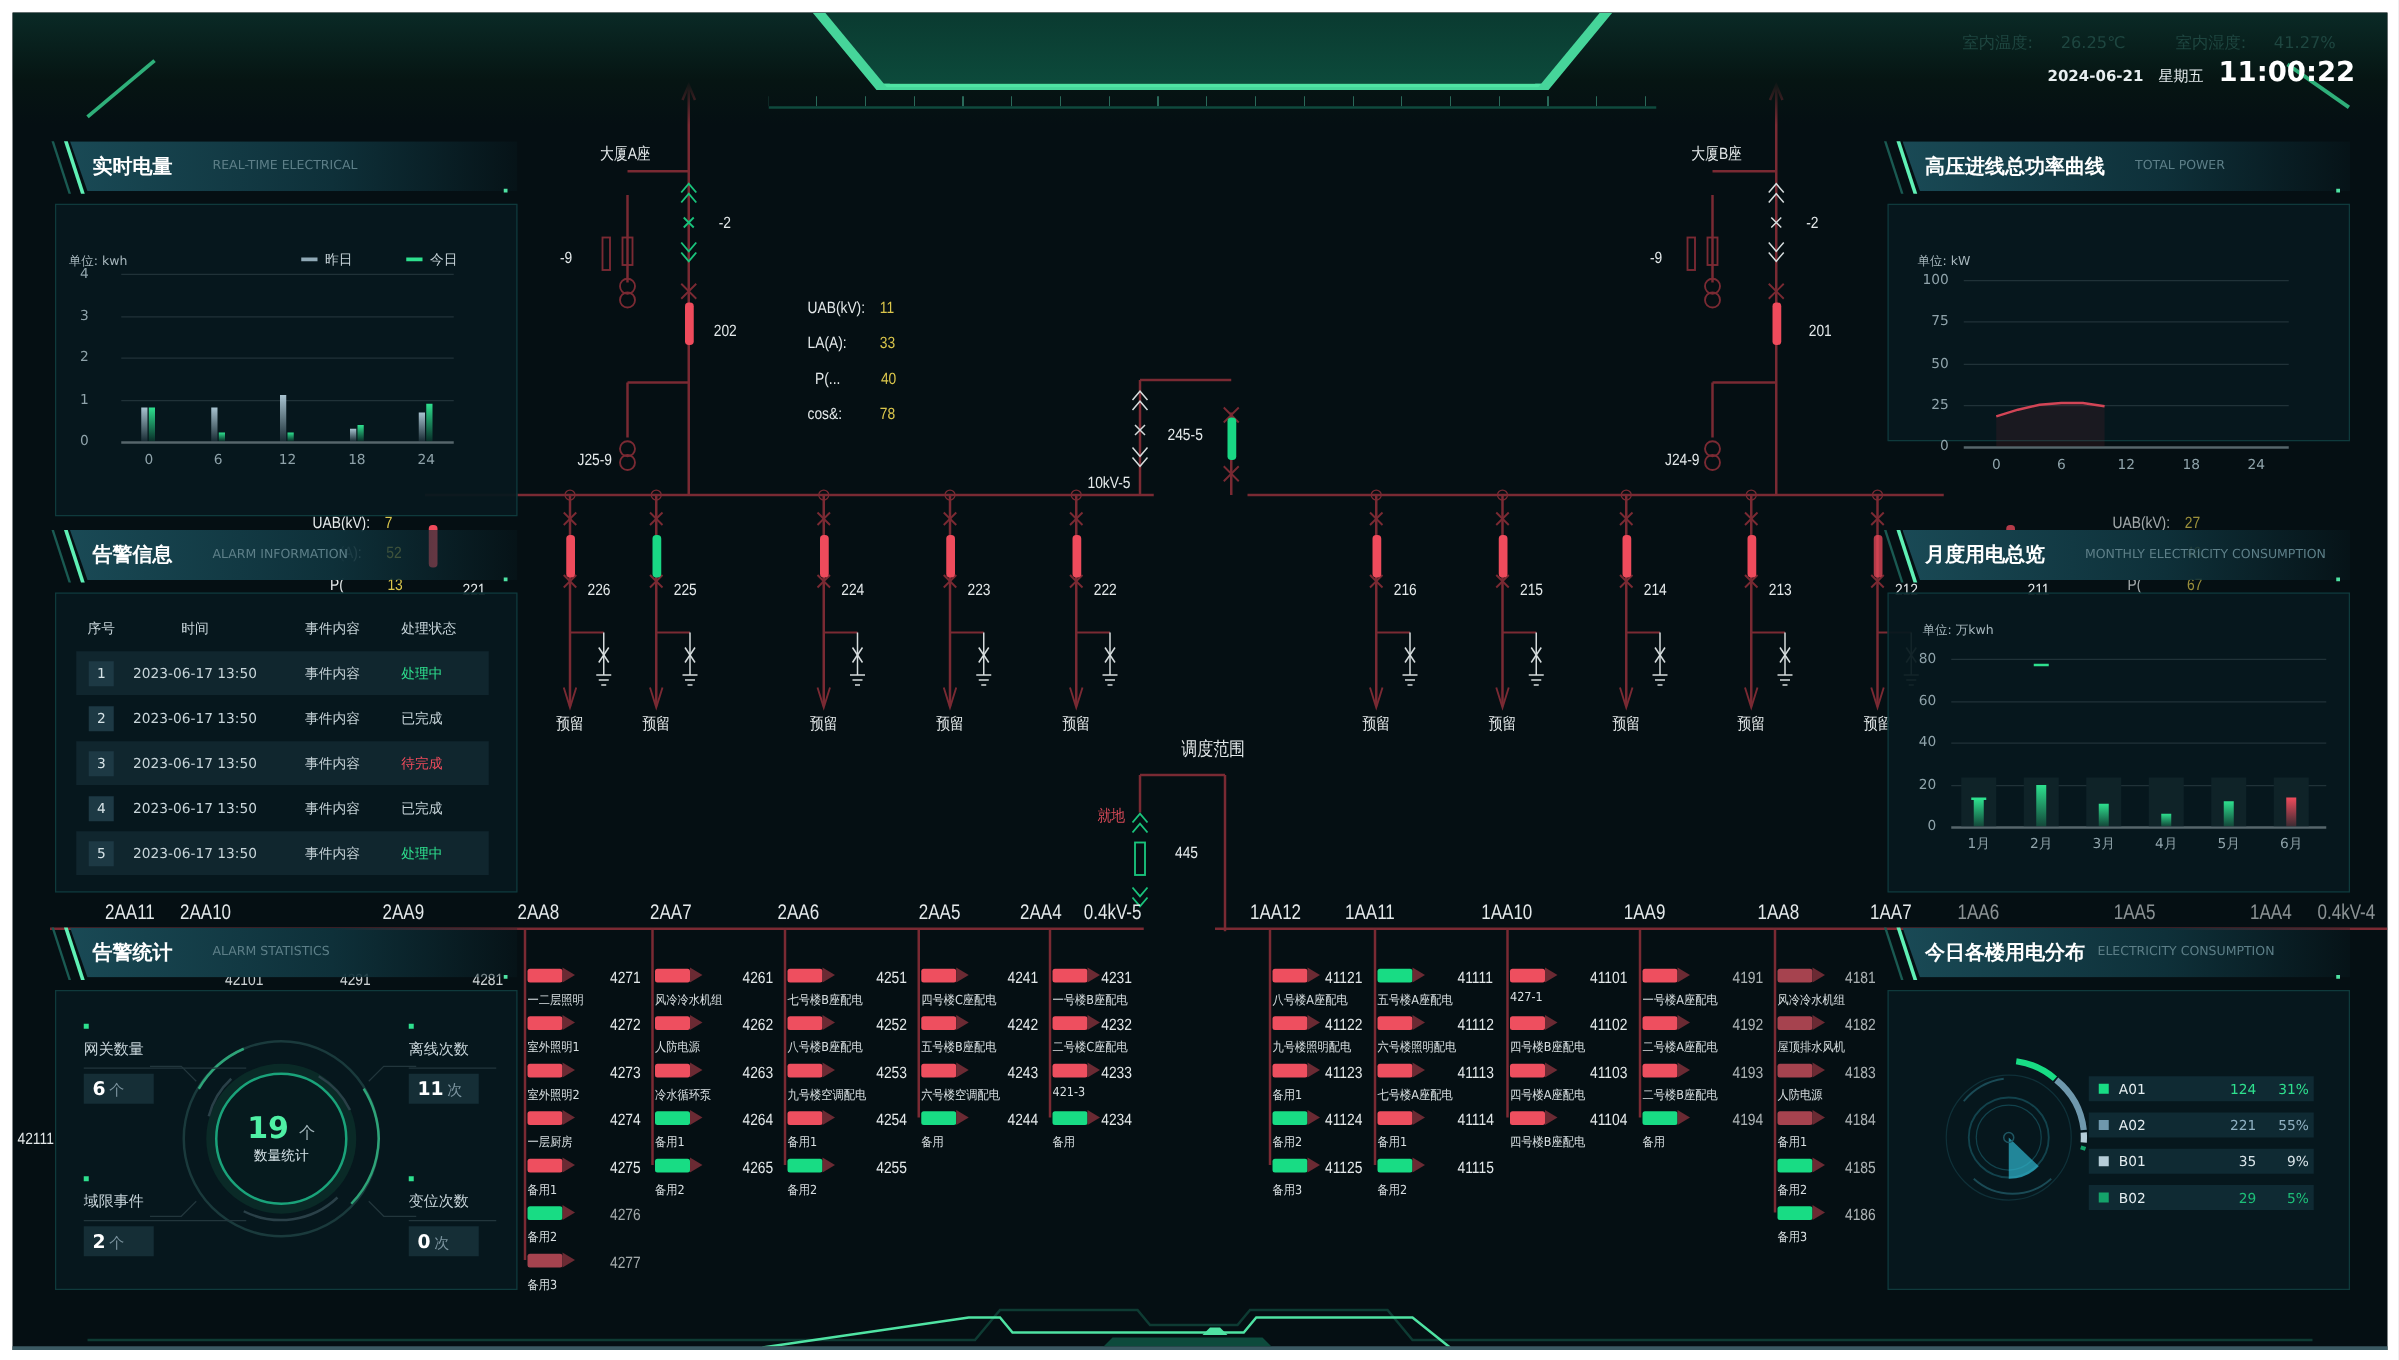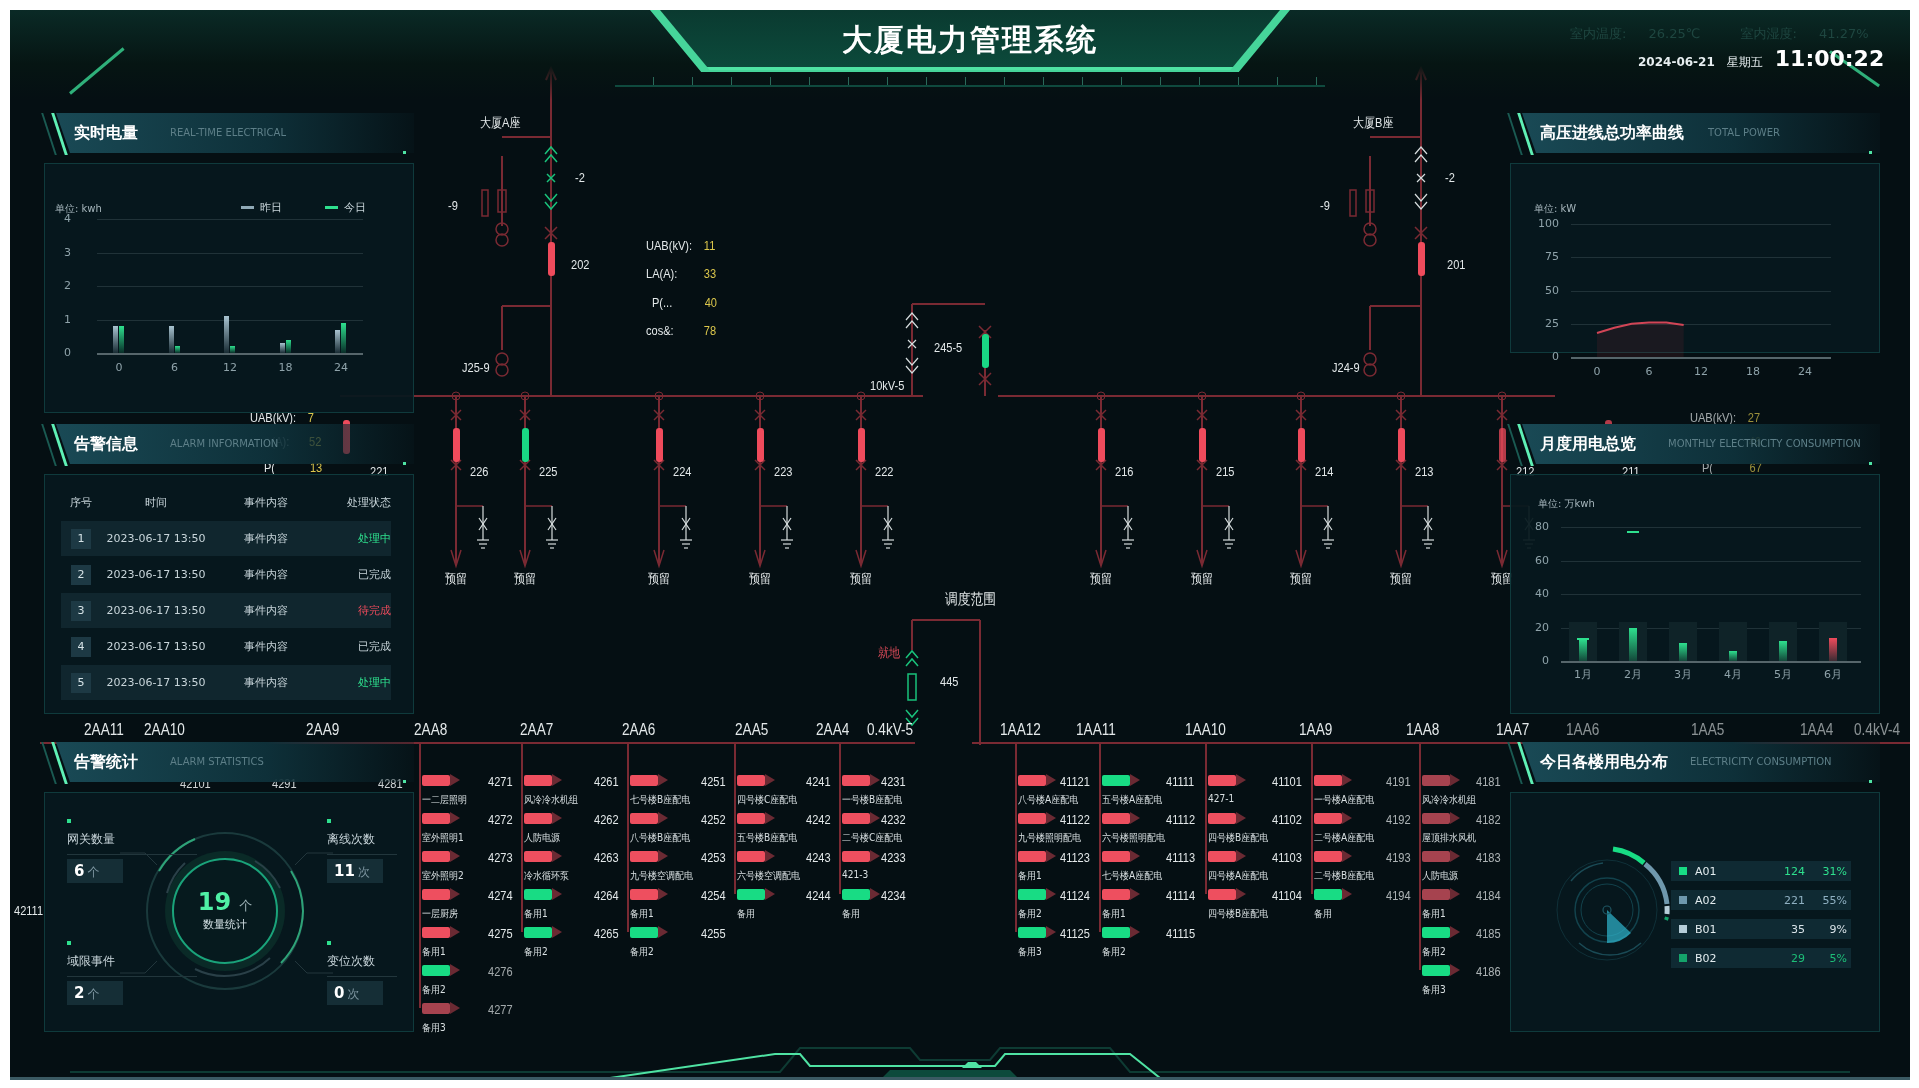--- a/index.html
+++ b/index.html
@@ -37,21 +37,21 @@
 .bar.t{background:linear-gradient(180deg,#2ee08e,rgba(20,140,90,0.2))}
 .legend{position:absolute;display:flex;align-items:center;gap:6px;font-size:11px;color:#c7d4d9;white-space:nowrap}
 .legend i{display:inline-block;width:13px;height:3px}
 
 .tbl-head{position:absolute;left:16px;top:20px;width:330px;display:flex;font-size:11px;color:#c8d5da}
 .tbl-row{position:absolute;left:16px;width:330px;height:35px;display:flex;align-items:center;font-size:11px;color:#c8d5da}
 .tbl-row.odd{background:#10262e}
 .c1{width:40px;text-align:center}
 .c2{width:110px;text-align:center}
 .c3{width:110px;text-align:center}
-.c4{width:70px;text-align:right}
+.c4{width:70px;text-align:left}
 .idx-box{display:inline-block;width:20px;height:20px;line-height:20px;background:#1d3944;text-align:center;color:#d5e2e6}
 
 .stat{position:absolute;width:100px}
 .stat-dot{width:4px;height:4px;background:#2ee08e;margin-bottom:8px}
 .stat-label{font-size:12px;color:#c8d5da;padding-bottom:6px;border-bottom:1px solid #22363c;width:130px}
 .stat-val{margin-top:4px;width:56px;height:24px;background:#152e36;padding-left:7px;line-height:24px;font-size:15px;font-weight:bold;color:#ffffff}
 .stat-val small{font-size:12px;font-weight:normal;color:#7d95a0;margin-left:3px}
 
 .dl-row{position:absolute;left:160px;width:180px;height:20px;background:#0f2a33;display:flex;align-items:center;font-size:11px}
 .dl-sw{width:8px;height:8px;margin:0 8px 0 8px}
@@ -740,21 +740,20 @@
         <div class="lbl" style="left: 1466px; top: 954px; opacity: 0.75;">4186</div>
       </div>
   </div>
 
   <div id="header">
     <div class="deco-slash" style="left:60px;top:82px;width:70px;transform:rotate(-40deg)"></div>
     <div class="deco-slash" style="left:1820px;top:40px;width:60px;transform:rotate(35deg)"></div>
     <div id="title-plate-edge"></div>
     <div id="title-plate"></div>
     <div id="title-ticks"></div>
-    <div id="title-text">大厦电力管理系统</div>
     <div id="env">
       <span><span>室内温度:</span> <span>26.25℃</span></span>
       <span><span>室内湿度:</span> <span>41.27%</span></span>
     </div>
     <div id="datetime">
       <span id="date">2024-06-21</span>
       <span id="weekday">星期五</span>
       <span id="clock">11:00:22</span>
     </div>
   </div>
@@ -980,21 +979,21 @@
           <div style="position: absolute; left: 116px; top: 56.025px; width: 12px; height: 2px; background: rgb(46, 224, 142);"></div>
         </div>
     </div>
   </div>
 
   <div class="panel" style="left:1500px;top:732px;height:290px">
     <div class="panel-head"></div>
     <div class="panel-head-line2"></div>
       <div class="panel-head-line"></div>
     <div class="panel-title">今日各楼用电分布</div>
-    <div class="panel-sub" style="left:180px">ELECTRICITY CONSUMPTION</div>
+    <div class="panel-sub" style="left:168px">ELECTRICITY CONSUMPTION</div>
     <div class="panel-dot"></div>
     <div class="panel-body" style="height:240px">
       <svg width="150" height="240" style="position:absolute;left:20px;top:0">
         <circle cx="76" cy="117" r="50" fill="none" stroke="#0f3038" stroke-width="1"></circle>
         <circle cx="76" cy="117" r="32" fill="none" stroke="#12424c" stroke-width="1.5"></circle>
         <circle cx="76" cy="117" r="26" fill="none" stroke="#12424c" stroke-width="1"></circle>
         <path d="M40 88 A50 50 0 0 1 72 70" fill="none" stroke="#1a4a55" stroke-width="1.5"></path>
         <path d="M48 150 A46 46 0 0 0 110 150" fill="none" stroke="#1a4a55" stroke-width="1.5"></path>
         <path d="M76 117 L76 150 A33 33 0 0 0 100 140 Z" fill="#2fb6cf" opacity="0.7"></path>
         <circle cx="76" cy="117" r="4" fill="none" stroke="#1e5662" stroke-width="1.2"></circle>

